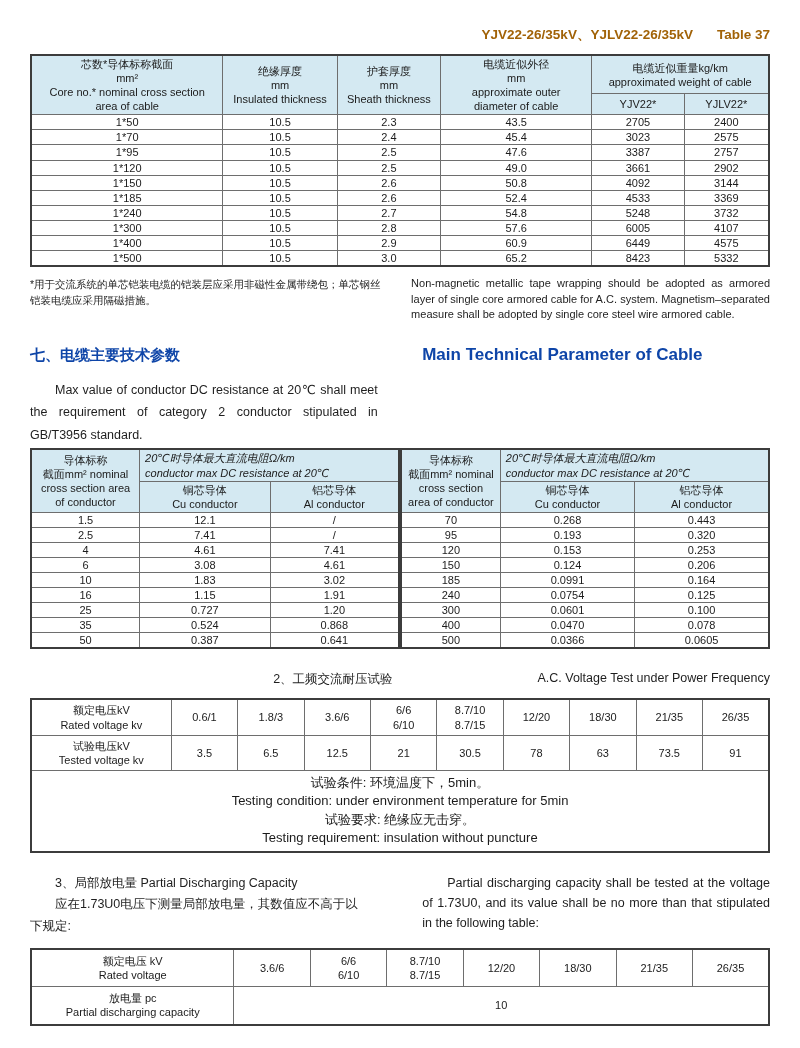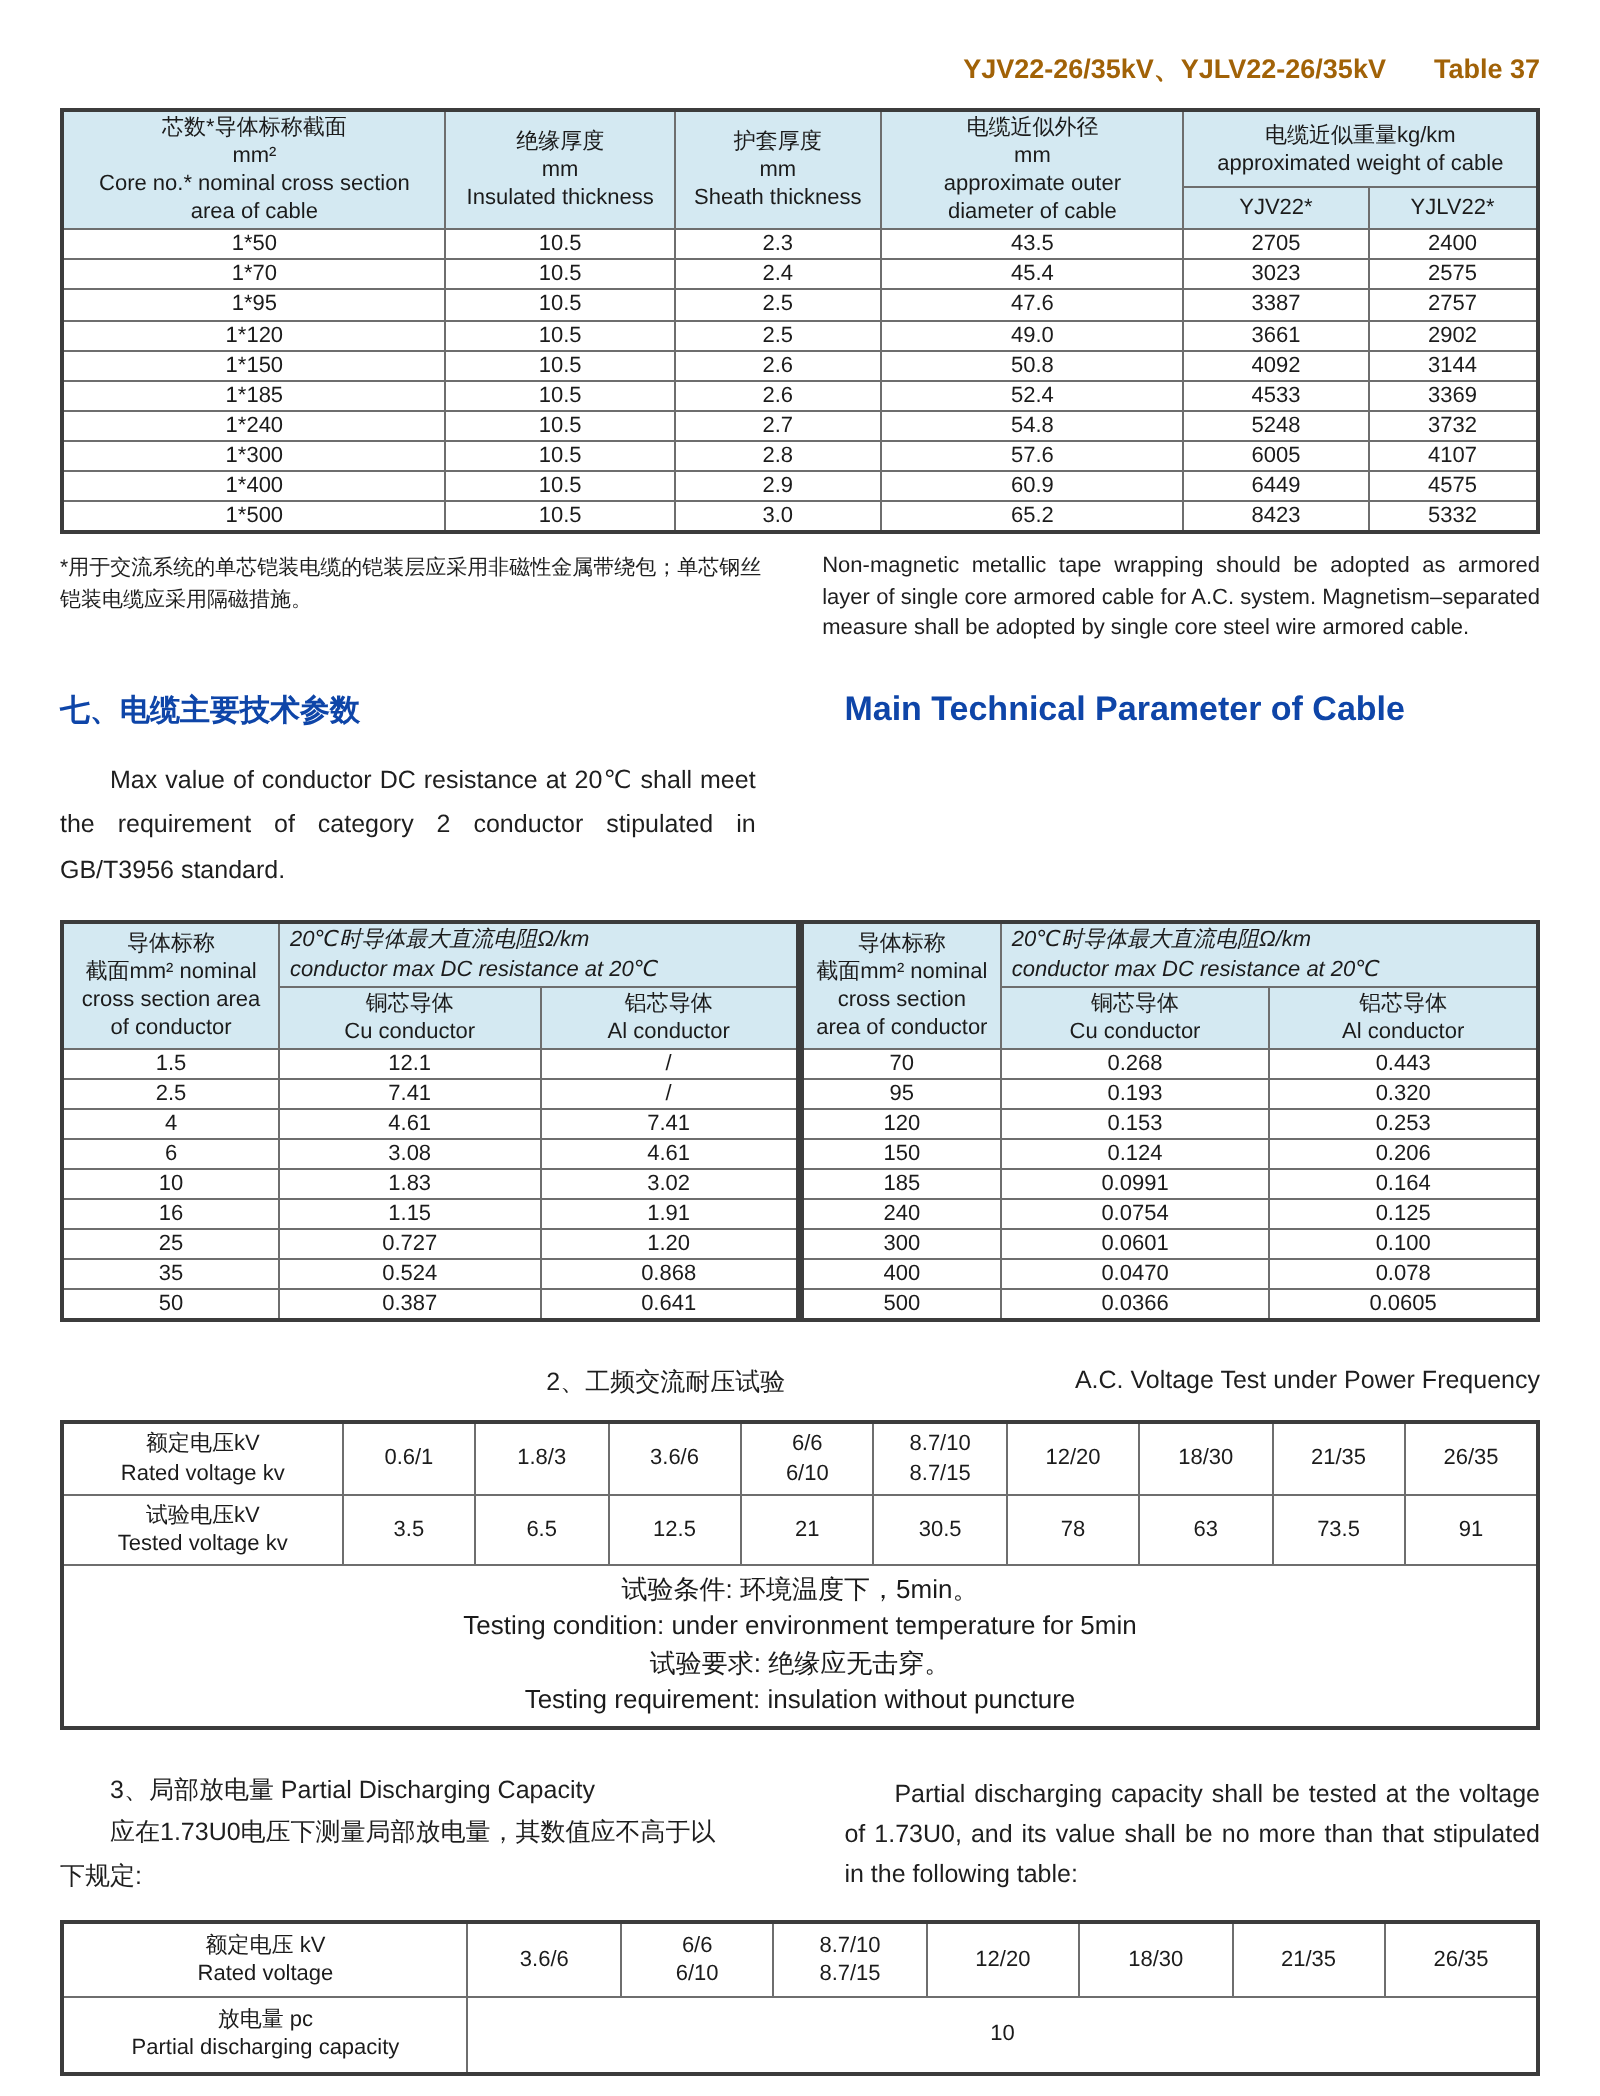--- a/index.html
+++ b/index.html
@@ -25,36 +25,36 @@
   .foot .en { width:48.5%; font-size:11px; line-height:1.42; text-align:justify; }
 
   .heads { margin-top:22px; align-items:baseline; }
   .cn-heading { width:49%; font-size:15px; font-weight:bold; color:#0e45a8; }
   .en-heading { width:47%; font-size:17px; font-weight:bold; color:#0e45a8; }
 
   .para1 { margin-top:14px; }
   .para1 .cn { width:49%; font-size:12.5px; line-height:1.8; text-indent:2em; white-space:pre-line; }
   .para1 .en { width:47%; font-size:12.5px; line-height:1.8; text-indent:2em; text-align:justify; }
 
-  .res-wrap { display:flex; justify-content:space-between; margin-top:14px; }
+  .res-wrap { display:flex; justify-content:space-between; margin-top:2px; }
   .res-wrap table { margin-top:0; }
   .res-left  { width:51.4%; }
   .res-right { width:47.6%; }
   .res .grp { text-align:left; padding-left:5px;font-style:italic; }
   .res tbody td { height:14px; padding:0 2px; }
 
   .sec2 { margin-top:22px; font-size:12.5px;text-align:right; }
   .sec2 .cn { width:49%; text-indent:2em; }
   .sec2 .en { width:47%; padding-left:20px; }
 
   .volt td { padding:3px 2px; }
   .volt .lbl { font-size:11px; }
   .volt .note { font-size:13px; line-height:1.42; padding:3px; }
 
-  .sec3 { margin-top:20px; font-size:12.5px;align-items:center; }
+  .sec3 { margin-top:20px; font-size:12.5px; }
   .sec3 .left { width:49%; line-height:1.75; }
   .sec3 .title { text-indent:2em; }
   .sec3 .cnbody { text-indent:2em; white-space:pre-line; }
   .sec3 .en { width:47%; text-indent:2em; text-align:justify; line-height:1.6; }
 
   .dis { margin-top:14px; }
   .dis td { padding:4px 2px; }
 </style>
 </head>
 <body>

